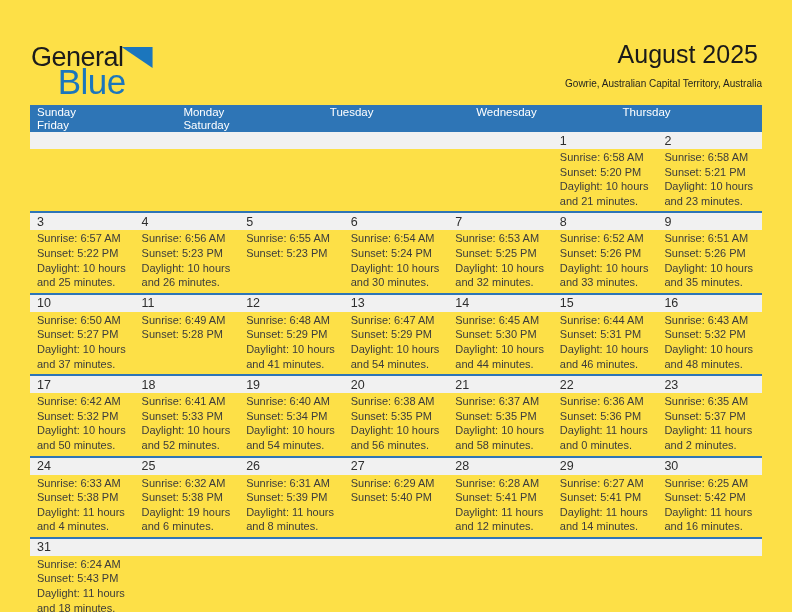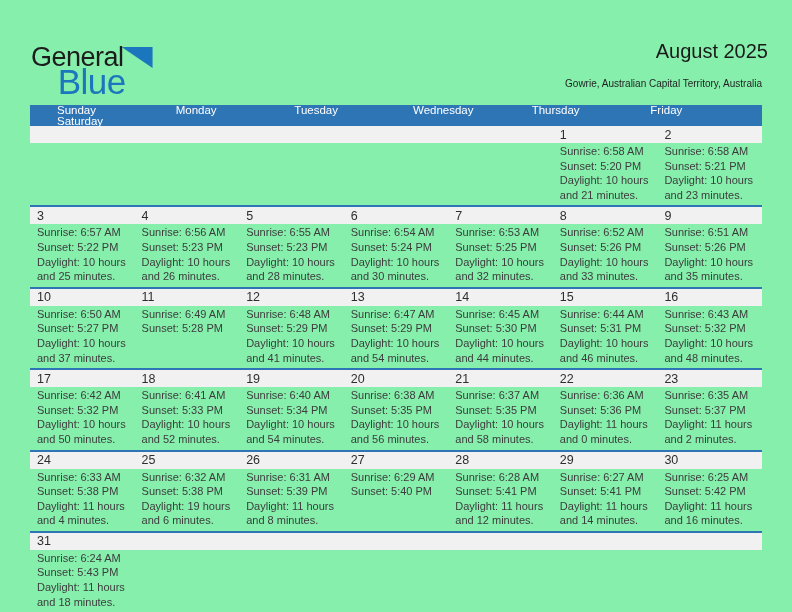--- a/index.html
+++ b/index.html
@@ -8,56 +8,56 @@
     --band-bg:#F1F1F1;
     --logo-blue:#1B76BD;
     --title-color:#1A1A1A;
     --detail-color:#3C3C3C;
   }
   *{box-sizing:border-box;margin:0;padding:0;}
   html,body{background:#ffffff;}
   .page{
     position:relative;
     width:792px;height:612px;
-    background:#86efac;
+    background:#fde047;
     font-family:"Liberation Sans", sans-serif;
     overflow:hidden;
   }
   
   .logo{position:absolute;left:31px;top:44px;line-height:1;}
   .logo-row{display:flex;align-items:flex-start;}
   .logo-general{
     font-size:27px;color:#1C1C1C;letter-spacing:-0.5px;
   }
   .logo-triangle{
     width:31px;height:21px;margin-left:-2px;margin-top:3px;
     background:var(--logo-blue);
     clip-path:polygon(0 0,100% 0,100% 100%);
   }
   .logo-blue-text{
     font-size:35px;color:var(--logo-blue);letter-spacing:-0.5px;
     text-align:center;margin-top:-7px;padding-right:0px;
   }
   
   .page-title{
-    position:absolute;top:40px;right:24px;
-    font-size:20px;color:var(--title-color);
+    position:absolute;top:40px;right:34px;
+    font-size:25px;color:var(--title-color);
   }
   .page-subtitle{
     position:absolute;top:78px;right:30px;
     font-size:10px;color:#1F1F1F;
   }
   
   .calendar{
     position:absolute;left:30px;top:105px;width:732px;
   }
   .weekday-header{
-    display:grid;grid-template-columns:repeat(6,1fr);
+    display:grid;grid-template-columns:repeat(5,1fr);
     background:var(--header-bg);
-    height:21px;align-items:center;padding-left:20px;
+    height:27px;align-items:center;
   }
   .weekday-cell{
     color:#ffffff;font-size:11.5px;padding-left:7px;
     white-space:nowrap;overflow:hidden;
   }
   .week{border-bottom:2px solid var(--rule);}
   .week.last{border-bottom:none;}
   .band{
     display:grid;grid-template-columns:repeat(7,1fr);
     background:var(--band-bg);
@@ -148,21 +148,20 @@
               <div>Daylight: 10 hours and 25 minutes.</div>
             </div>
             <div class="day-cell">
               <div>Sunrise: 6:56 AM</div>
               <div>Sunset: 5:23 PM</div>
               <div>Daylight: 10 hours and 26 minutes.</div>
             </div>
             <div class="day-cell">
               <div>Sunrise: 6:55 AM</div>
               <div>Sunset: 5:23 PM</div>
-              <div>Daylight: 10 hours and 28 minutes.</div>
             </div>
             <div class="day-cell">
               <div>Sunrise: 6:54 AM</div>
               <div>Sunset: 5:24 PM</div>
               <div>Daylight: 10 hours and 30 minutes.</div>
             </div>
             <div class="day-cell">
               <div>Sunrise: 6:53 AM</div>
               <div>Sunset: 5:25 PM</div>
               <div>Daylight: 10 hours and 32 minutes.</div>

